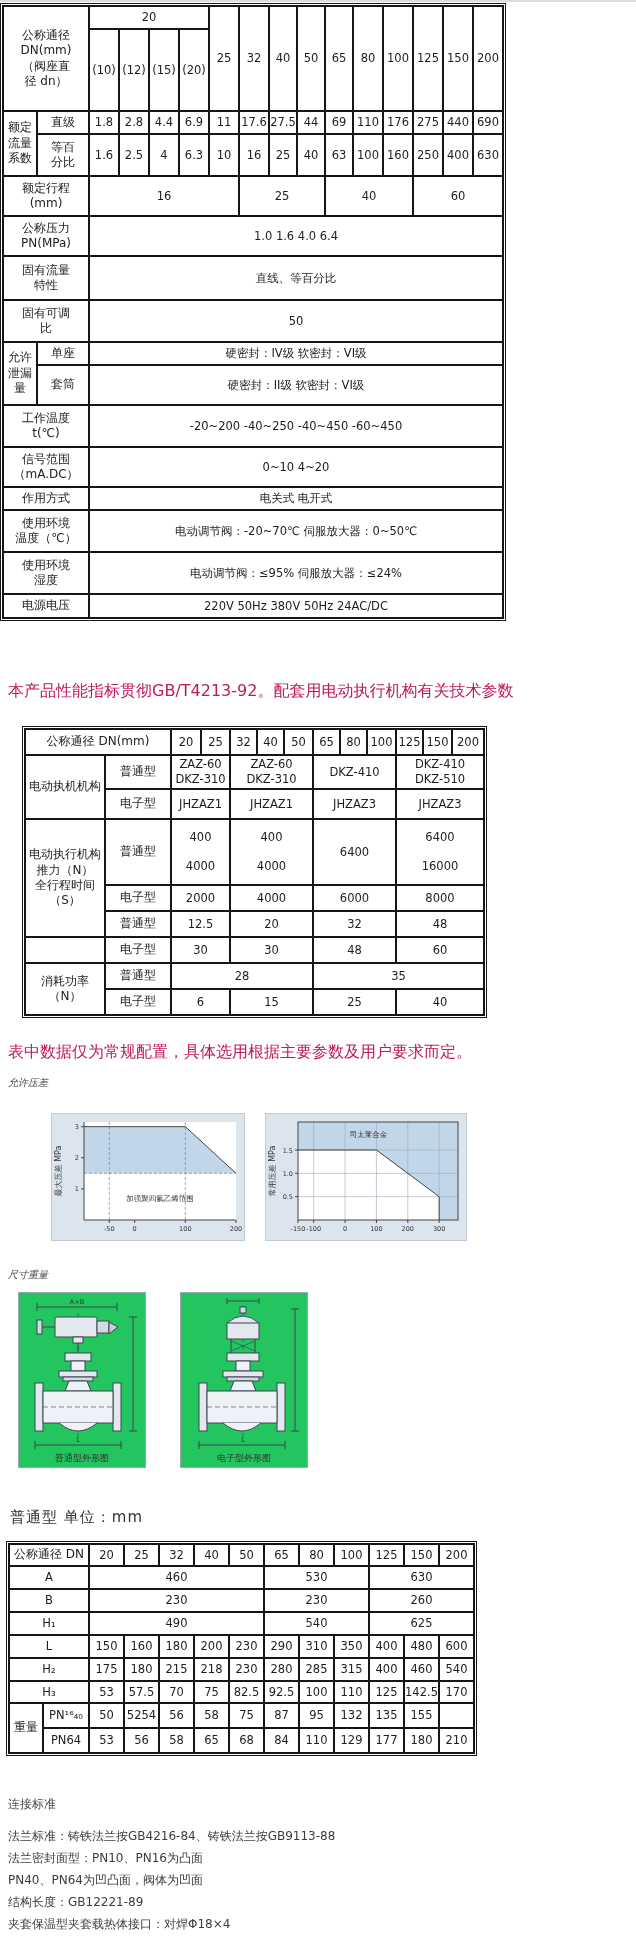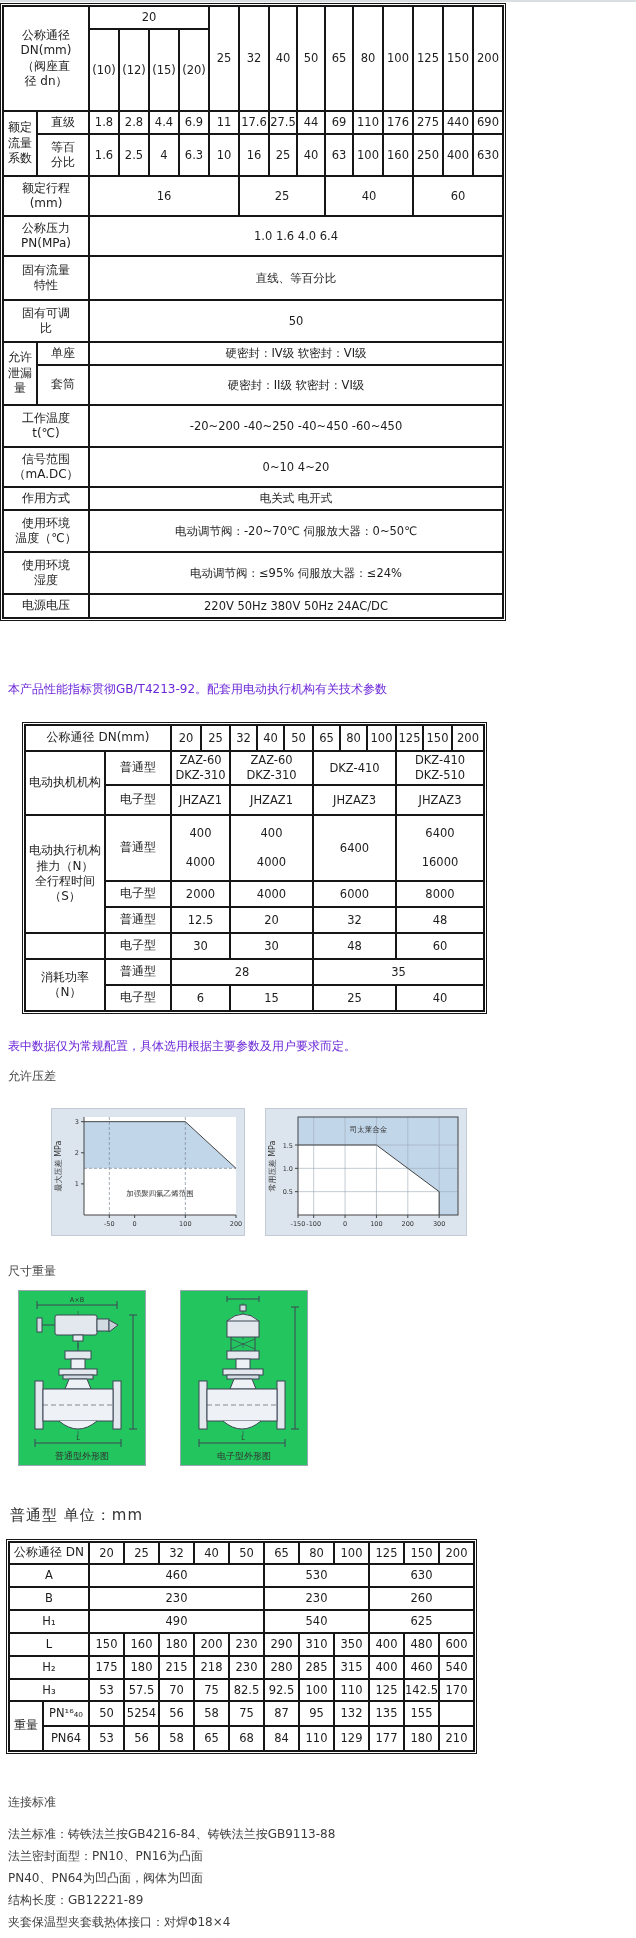--- a/index.html
+++ b/index.html
@@ -16,24 +16,24 @@
     text-align:center;vertical-align:middle;
     white-space:pre-line;
     font-size:11.5px;line-height:1.28;
     padding:1px 0;overflow:hidden;
     color:#1d1d1d;
   }
   td.lbl{font-size:12px;}
   #spec-table{width:502px;margin-left:2px;outline:1px solid #161616;outline-offset:1px;}
   #actuator-table{width:460px;margin-left:24px;outline:1px solid #161616;outline-offset:1px;}
   #dims-table{width:462px;margin-left:8px;outline:1px solid #161616;outline-offset:1px;}
-  .bodytext{font-size:12px;color:#6d28d9;margin-left:8px;}
+  .bodytext{font-size:16px;color:#be185d;margin-left:8px;}
   .intro{margin-top:62px;}
   .note{margin-top:26px;}
-  .h-small{font-size:12px;color:#474747;margin:13px 0 0 8px;}
+  .h-small{font-size:10px;color:#474747;margin:13px 0 0 8px;font-style:italic;}
   .units-heading{font-size:15px;color:#333;margin:40px 0 0 10px;letter-spacing:1px;}
   .charts-row{display:flex;gap:22px;margin:24px 0 0 52px;}
   .chart-panel{box-shadow:0 0 0 1px #c2cbd6;}
   .diagrams-row{display:flex;gap:34px;margin:10px 0 0 18px;}
   .valve-panel{
     width:126px;height:174px;
     background:#22c55e;border:1px solid #9aa6b2;
   }
   .table2-wrap{margin-top:26px;}
   .table3-wrap{margin-top:16px;}

